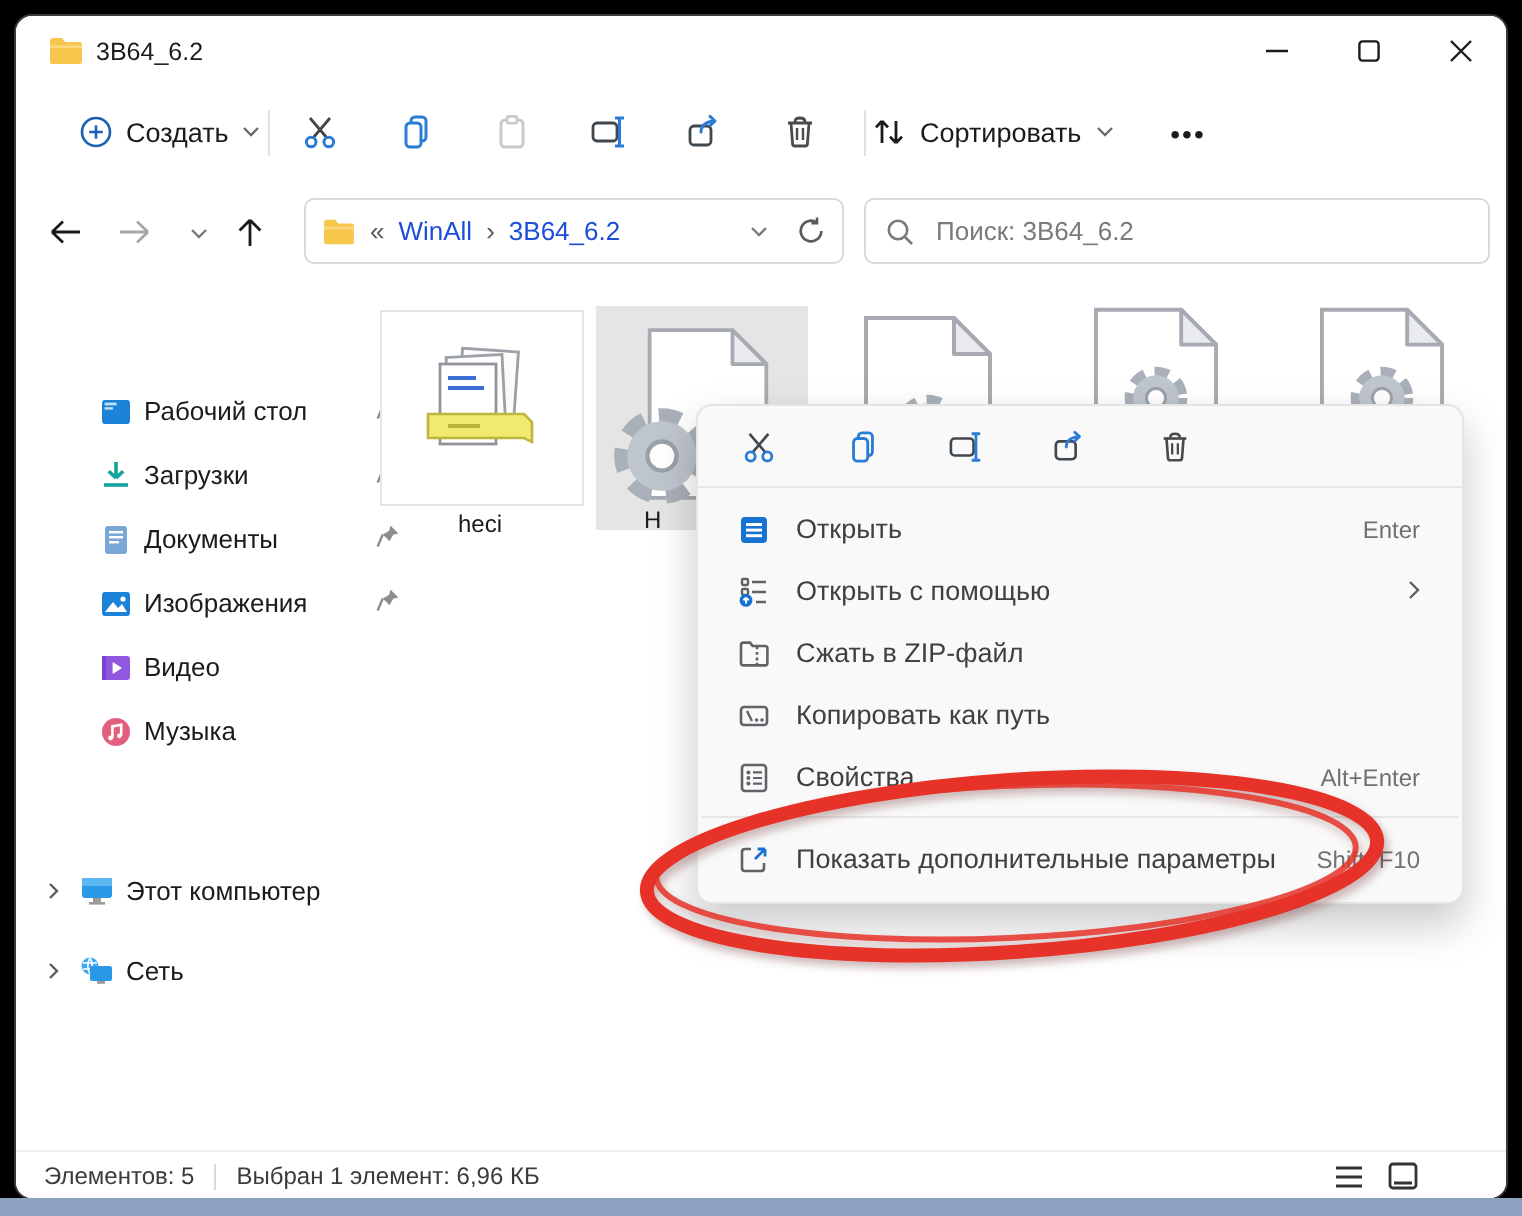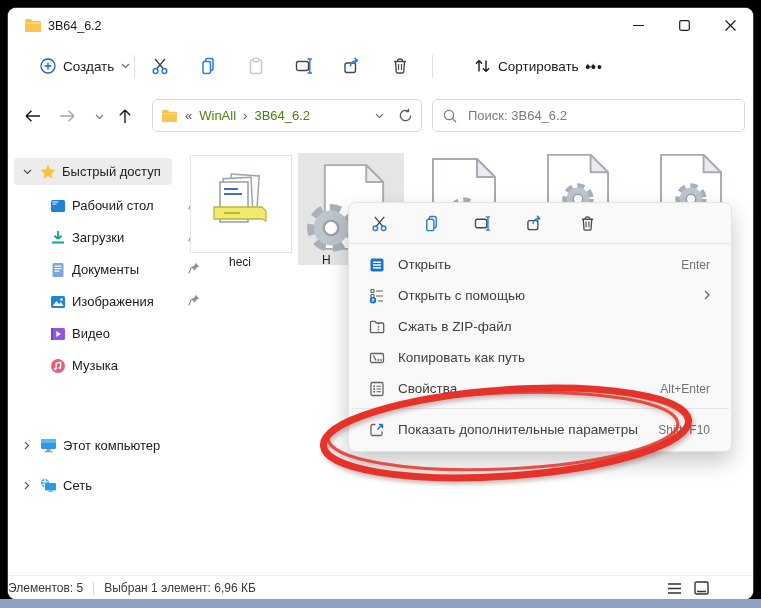--- a/index.html
+++ b/index.html
@@ -17,21 +17,21 @@
   .toolbar{left:0;top:37px;width:718px;height:43px;border-bottom:1px solid #ebebeb;background:#fff;}
   .tbtn{display:flex;align-items:center;gap:7px;height:30px;border-radius:5px;padding:0 8px;color:#1b1b1b;font-size:13.5px;}
   .tsep{top:10px;width:1px;height:23px;background:#e1e1e1;}
   .ibtn{width:36px;height:32px;display:flex;align-items:center;justify-content:center;border-radius:5px;}
   .dots{font-size:14px;letter-spacing:1px;color:#1b1b1b;}
   
   .navrow{left:0;top:80px;width:745px;height:52px;background:#fff;}
   .navglyph{display:flex;align-items:center;justify-content:center;width:28px;height:28px;}
   .addrbox{left:144px;top:11px;width:270px;height:33px;border:1px solid #d9d9d9;border-radius:5px;
            display:flex;align-items:center;gap:7px;padding:0 8px;box-sizing:border-box;background:#fff;}
-  .crumb{font-size:13px;color:#4d7c0f;}
+  .crumb{font-size:13px;color:#1d4ed8;}
   .dim{color:#5d5d5d;}
   .searchbox{left:424px;top:11px;width:313px;height:33px;border:1px solid #d9d9d9;border-radius:5px;
              display:flex;align-items:center;gap:9px;padding:0 10px;box-sizing:border-box;background:#fff;}
   .searchbox input{border:none;outline:none;font-size:13px;width:240px;font-family:inherit;color:#be185d;background:transparent;}
   .searchbox input::placeholder{color:#7a7a7a;opacity:1;}
   
   .sidebar{left:0;top:132px;width:170px;height:435px;background:#fff;}
   .srow{position:absolute;left:6px;width:158px;height:27px;display:flex;align-items:center;border-radius:4px;font-size:13px;color:#1b1b1b;}
   .srow.sel{background:#ececec;}
   .srow .chev{width:26px;display:flex;justify-content:center;color:#5d5d5d;}
@@ -147,21 +147,21 @@
     </div>
     <div class="a ibtn" style="left:374px;top:5px;">
       <svg width="18" height="18" viewBox="0 0 18 18">
           <path d="M3 4.5 H15" stroke="#4a4a4a" stroke-width="1.4"></path>
           <path d="M6.5 4 Q6.5 2 9 2 Q11.5 2 11.5 4" fill="none" stroke="#4a4a4a" stroke-width="1.4"></path>
           <path d="M4.5 4.5 L5.3 15 Q5.4 16 6.5 16 H11.5 Q12.6 16 12.7 15 L13.5 4.5" fill="none" stroke="#4a4a4a" stroke-width="1.4"></path>
           <path d="M7.5 7 V13 M10.5 7 V13" stroke="#4a4a4a" stroke-width="1.2"></path>
         </svg>
     </div>
     <div class="a tsep" style="left:424px;"></div>
-    <div class="a tbtn" style="left:458px;top:6px;">
+    <div class="a tbtn" style="left:420px;top:6px;">
       <svg width="17" height="16" viewBox="0 0 17 16">
           <path d="M5 13.5 V2.5 M5 2.5 L2 5.7 M5 2.5 L8 5.7" fill="none" stroke="#1b1b1b" stroke-width="1.4"></path>
           <path d="M12 2.5 V13.5 M12 13.5 L9 10.3 M12 13.5 L15 10.3" fill="none" stroke="#1b1b1b" stroke-width="1.4"></path>
         </svg>
       <span>Сортировать</span>
       <svg width="9" height="6" viewBox="0 0 9 6">
           <path d="M1 1 L4.5 4.5 L8 1" fill="none" stroke="#6c6c6c" stroke-width="1.2"></path>
         </svg>
     </div>
     <div class="a ibtn dots" style="left:568px;top:6px;">•••</div>
@@ -210,31 +210,20 @@
     <div class="a searchbox">
       <svg width="14" height="14" viewBox="0 0 14 14">
           <circle cx="6" cy="6" r="4.6" fill="none" stroke="#7a7a7a" stroke-width="1.3"></circle>
           <path d="M9.5 9.5 L13 13" stroke="#7a7a7a" stroke-width="1.3"></path>
         </svg>
       <input type="text" readonly="" placeholder="Поиск: 3B64_6.2" style="">
     </div>
   </div>
 
   <div class="sidebar a">
-    <div class="srow sel" style="top:18px;">
-      <span class="chev">
-          <svg width="9" height="6" viewBox="0 0 9 6">
-            <path d="M1 1 L4.5 4.5 L8 1" fill="none" stroke="#4a4a4a" stroke-width="1.2"></path>
-          </svg>
-        </span>
-      <svg width="16" height="16" viewBox="0 0 16 16">
-          <path d="M8 0.8 L10.2 5.3 L15.2 6 L11.6 9.5 L12.5 14.4 L8 12.1 L3.5 14.4 L4.4 9.5 L0.8 6 L5.8 5.3 Z" fill="#f8c43c"></path>
-        </svg>
-      <span class="lbl">Быстрый доступ</span>
-    </div>
     <div class="srow" style="top:52px;padding-left:36px;">
       <svg width="16" height="16" viewBox="0 0 16 16">
           <rect x="1" y="2" width="14" height="12" rx="1.5" fill="#1c84d8"></rect>
           <rect x="2.3" y="3.3" width="6" height="1.4" fill="#bfe0f7"></rect>
           <rect x="2.3" y="5.6" width="4.2" height="1.2" fill="#bfe0f7"></rect>
         </svg>
       <span class="lbl">Рабочий стол</span>
       <span class="pin"><svg width="12" height="12" viewBox="0 0 12 12">
             <path d="M7.2 0.8 L11.2 4.8 L8.6 5.4 L6.8 8.6 L3.4 5.2 L6.6 3.4 Z" fill="#8d8d8d"></path>
             <path d="M3.4 5.2 L0.8 11.2" stroke="#8d8d8d" stroke-width="1.2"></path>
@@ -479,21 +468,21 @@
               <path d="M8.5 7.5 L13.5 2.5 M13.5 2.5 H9.8 M13.5 2.5 V6.2" fill="none" stroke="#1673d1" stroke-width="1.4"></path>
             </svg>
           </span>
         <span class="txt">Показать дополнительные параметры</span>
         <span class="sc">Shift+F10</span>
       </div>
     </div>
   </div>
 
   <div class="statusbar a">
-    <span style="margin-left:0;">Элементов: 5</span>
+    <span style="margin-left:14px;">Элементов: 5</span>
     <span class="st-sep"></span>
     <span>Выбран 1 элемент: 6,96 КБ</span>
     <span style="margin-left:auto;margin-right:44px;display:flex;gap:12px;align-items:center;">
       <svg width="15" height="13" viewBox="0 0 15 13">
           <path d="M1 2 H14 M1 6.5 H14 M1 11 H14" stroke="#333" stroke-width="1.6"></path>
         </svg>
       <svg width="15" height="14" viewBox="0 0 15 14">
           <rect x="1" y="1" width="13" height="12" rx="1.5" fill="none" stroke="#333" stroke-width="1.4"></rect>
           <path d="M3 10.5 H12" stroke="#333" stroke-width="1.6"></path>
         </svg>

